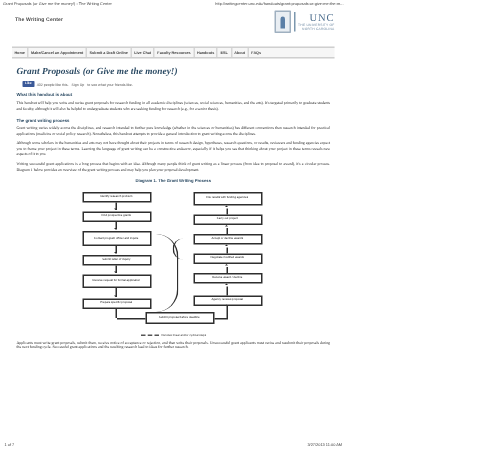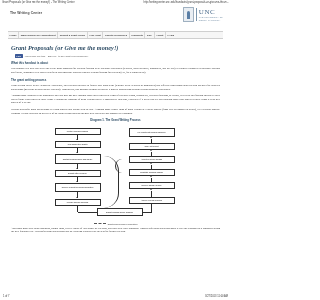--- a/index.html
+++ b/index.html
@@ -48,20 +48,21 @@
     font-weight: bold;
     color: #4a4a4a;
     letter-spacing: 0.1px;
   }
   .unc-logo {
     position: absolute;
     right: 2px; top: 0px;
     display: flex;
     align-items: center;
     gap: 2px;
+    text-align: right;
   }
   .unc-shield {
     width: 9px; height: 13px;
     background: #e9eef3;
     border: 0.4px solid #9fb0c0;
     position: relative;
     border-radius: 0.5px;
   }
   .unc-shield::after {
     content: "";

